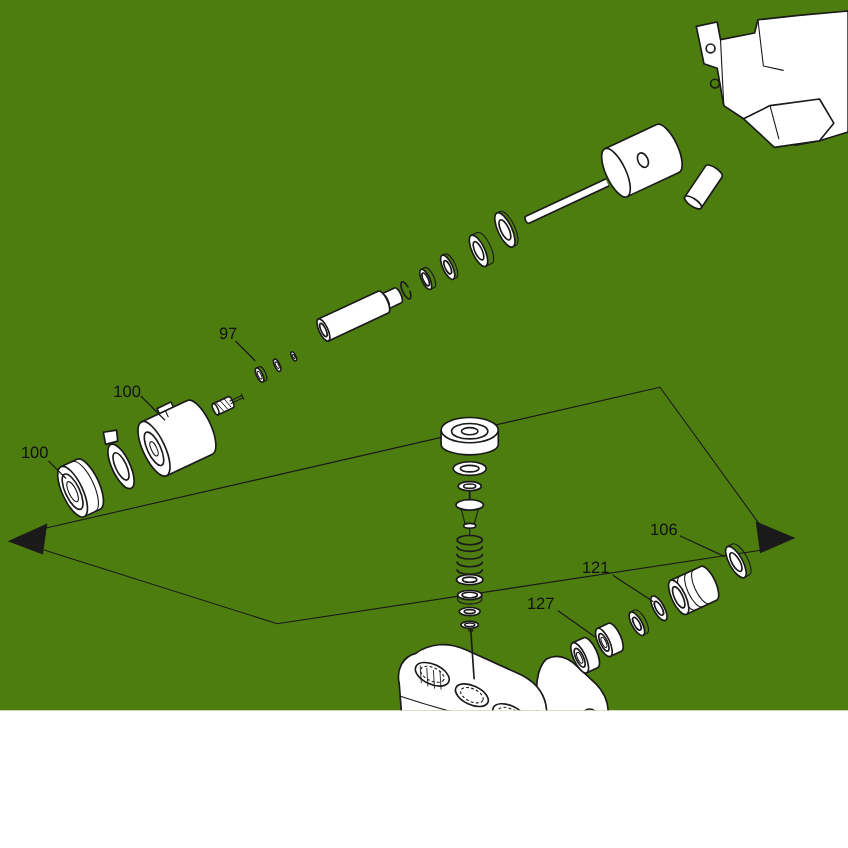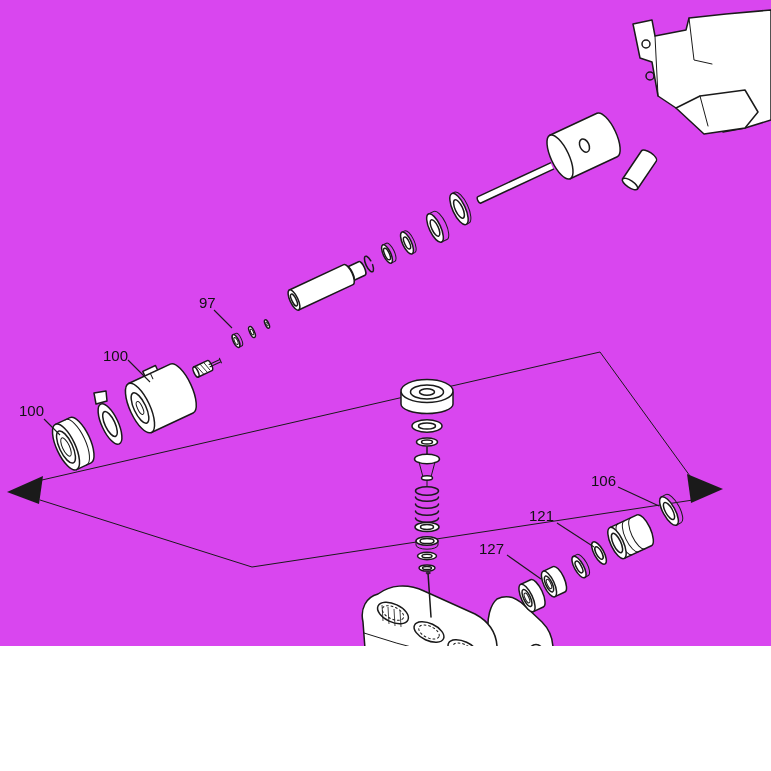--- a/index.html
+++ b/index.html
@@ -1,16 +1,16 @@
 <!DOCTYPE html>
 <html><head>
 <meta charset="utf-8">
 <style>
   html,body{margin:0;padding:0;background:#ffffff}
-  .stage{position:relative;width:771px;height:646px;background:#d946ef;overflow:hidden}
+  .stage{position:relative;width:771px;height:646px;background:#4d7c0f;overflow:hidden}
   svg{display:block}
   .s{fill:#ffffff;stroke:#1a1a1a;stroke-width:1.5;stroke-linejoin:round;stroke-linecap:round}
   .o{fill:none;stroke:#1a1a1a;stroke-width:1.5;stroke-linejoin:round;stroke-linecap:round}
   .t{fill:none;stroke:#1a1a1a;stroke-width:1;stroke-linejoin:round;stroke-linecap:round}
   .h{fill:none;stroke:#1a1a1a;stroke-width:.8}
   .d{fill:none;stroke:#1a1a1a;stroke-width:1;stroke-dasharray:2.6 2}
   .lead{fill:none;stroke:#1a1a1a;stroke-width:1.1}
   .ah{fill:#1a1a1a;stroke:none}
   .lbl{font:15px "Liberation Sans",sans-serif;fill:#111111}
 </style>

